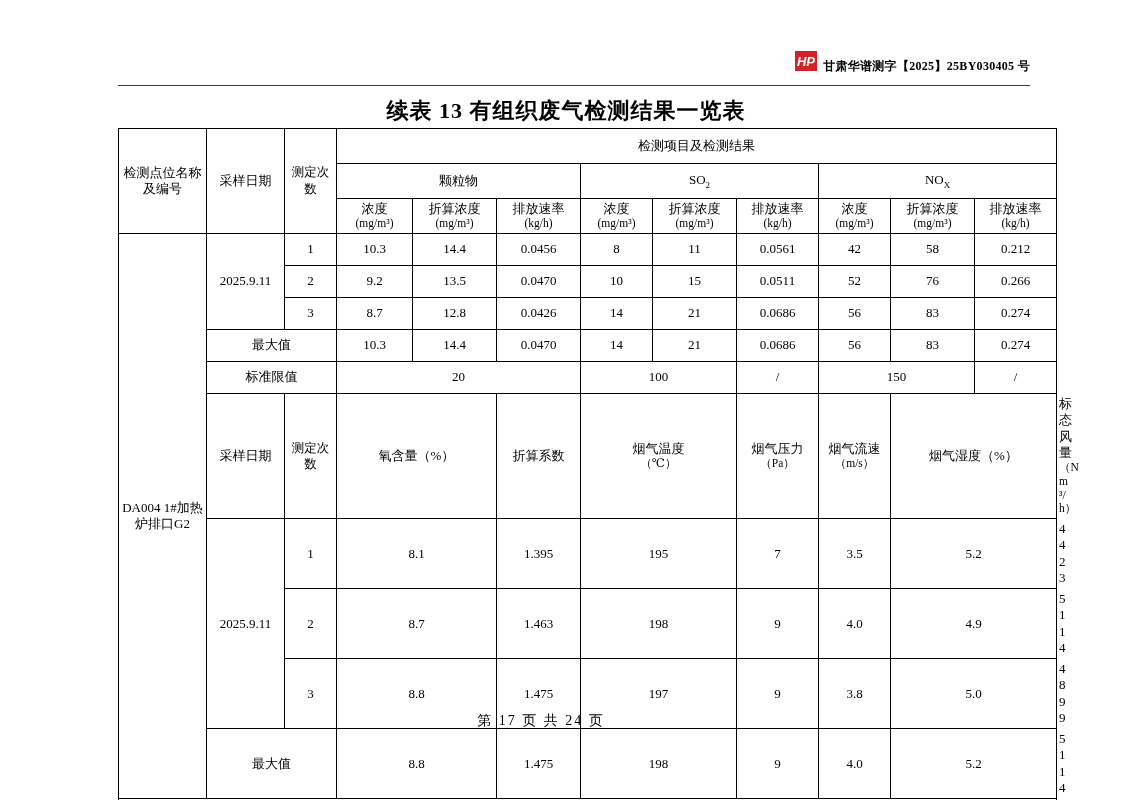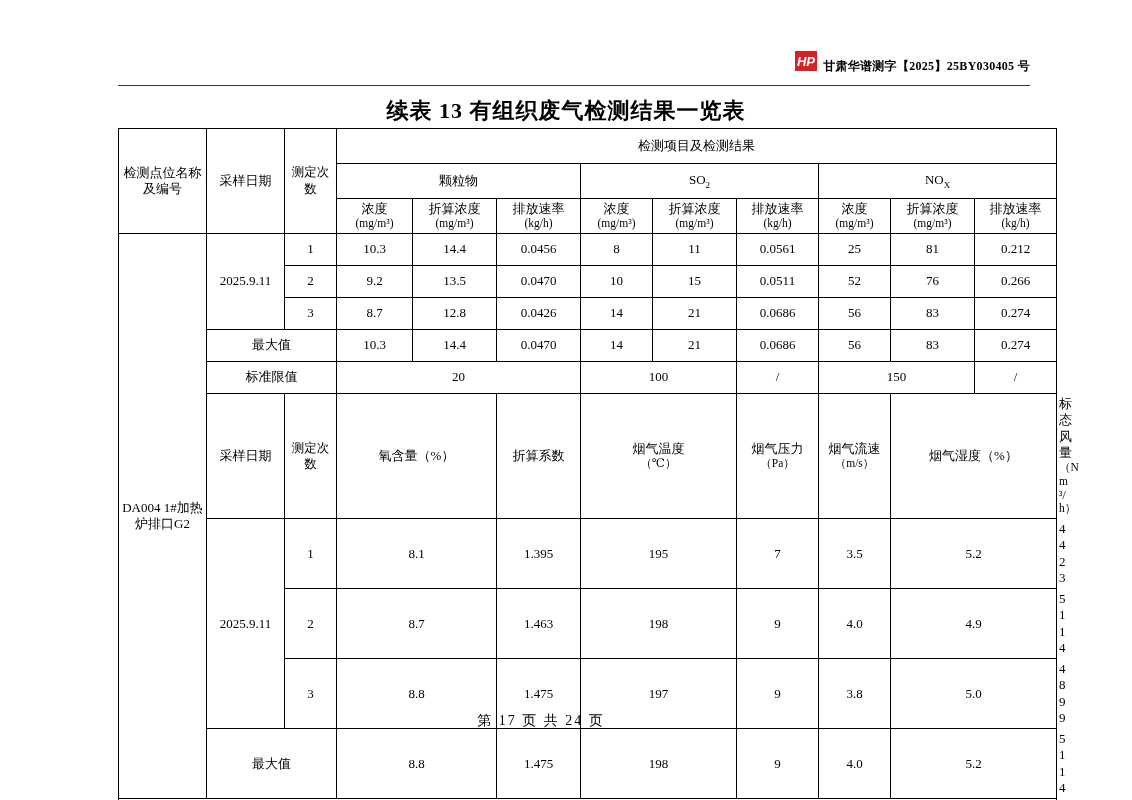--- a/index.html
+++ b/index.html
@@ -195,22 +195,22 @@
     <tr class="row-d">
       <td rowspan="10">DA004 1#加热炉排口G2</td>
       <td rowspan="3">2025.9.11</td>
       <td>1</td>
       <td>10.3</td>
       <td>14.4</td>
       <td>0.0456</td>
       <td>8</td>
       <td>11</td>
       <td>0.0561</td>
-      <td>25</td>
-      <td>81</td>
+      <td>42</td>
+      <td>58</td>
       <td>0.212</td>
     </tr>
     <tr class="row-d">
       <td>2</td>
       <td>9.2</td>
       <td>13.5</td>
       <td>0.0470</td>
       <td>10</td>
       <td>15</td>
       <td>0.0511</td>

